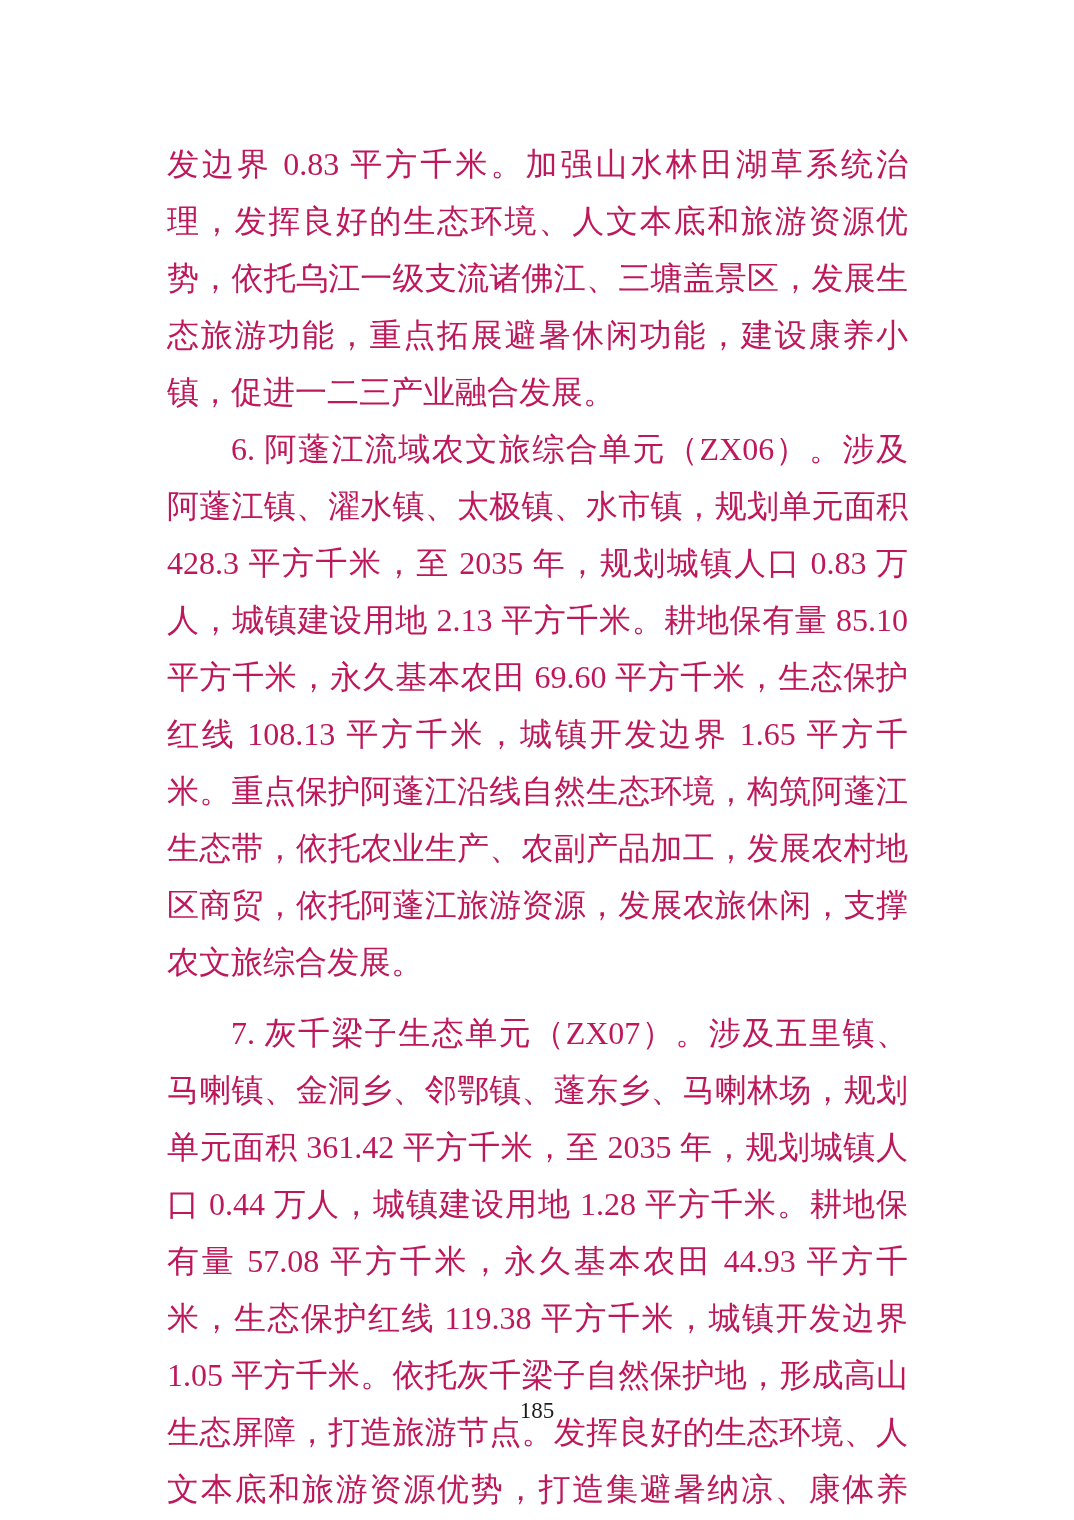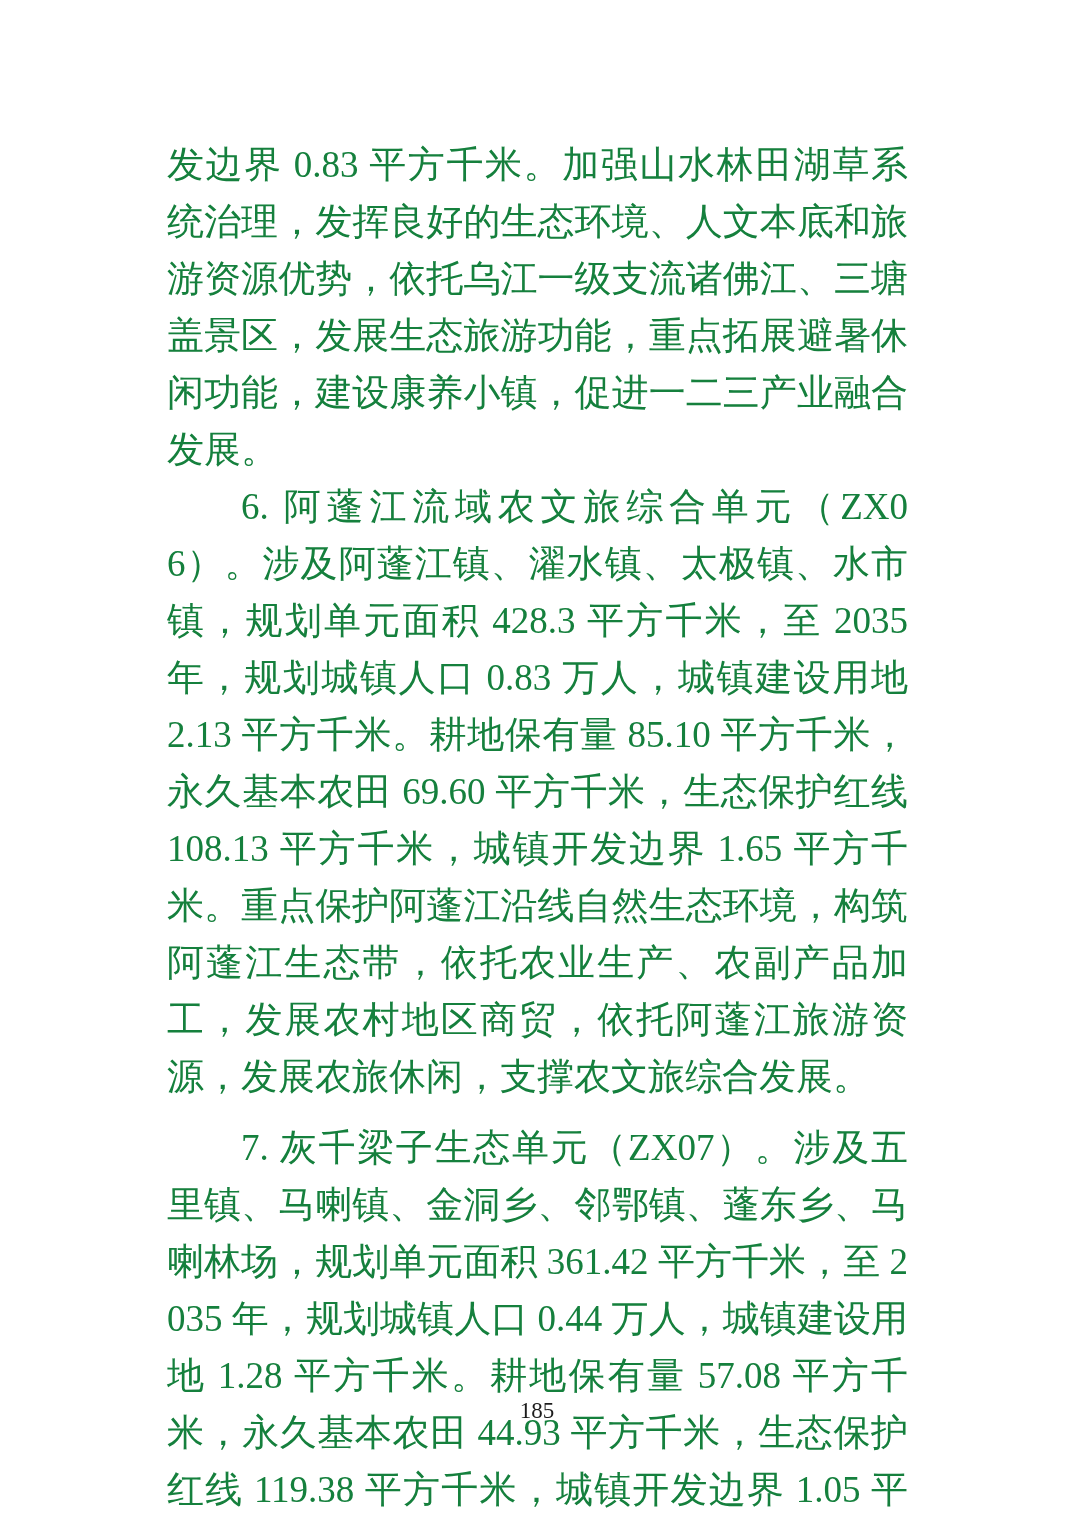--- a/index.html
+++ b/index.html
@@ -12,23 +12,23 @@
     width: 1074px;
     height: 1520px;
     background: #ffffff;
     box-sizing: border-box;
     padding: 136px 166px 0 167px;
     overflow: hidden;
   }
   .para {
     margin: 0;
     font-family: "Liberation Serif", "DejaVu Serif", serif;
-    font-size: 37px;
+    font-size: 32px;
     line-height: 57px;
-    color: #15803d;
+    color: #be185d;
     text-align: justify;
     text-justify: inter-character;
     word-break: break-all;
   }
   .para.indent { text-indent: 2em; }
   .para.extra-space { margin-top: 14px; }
   .page-footer {
     position: absolute;
     left: 0;
     right: 0;

